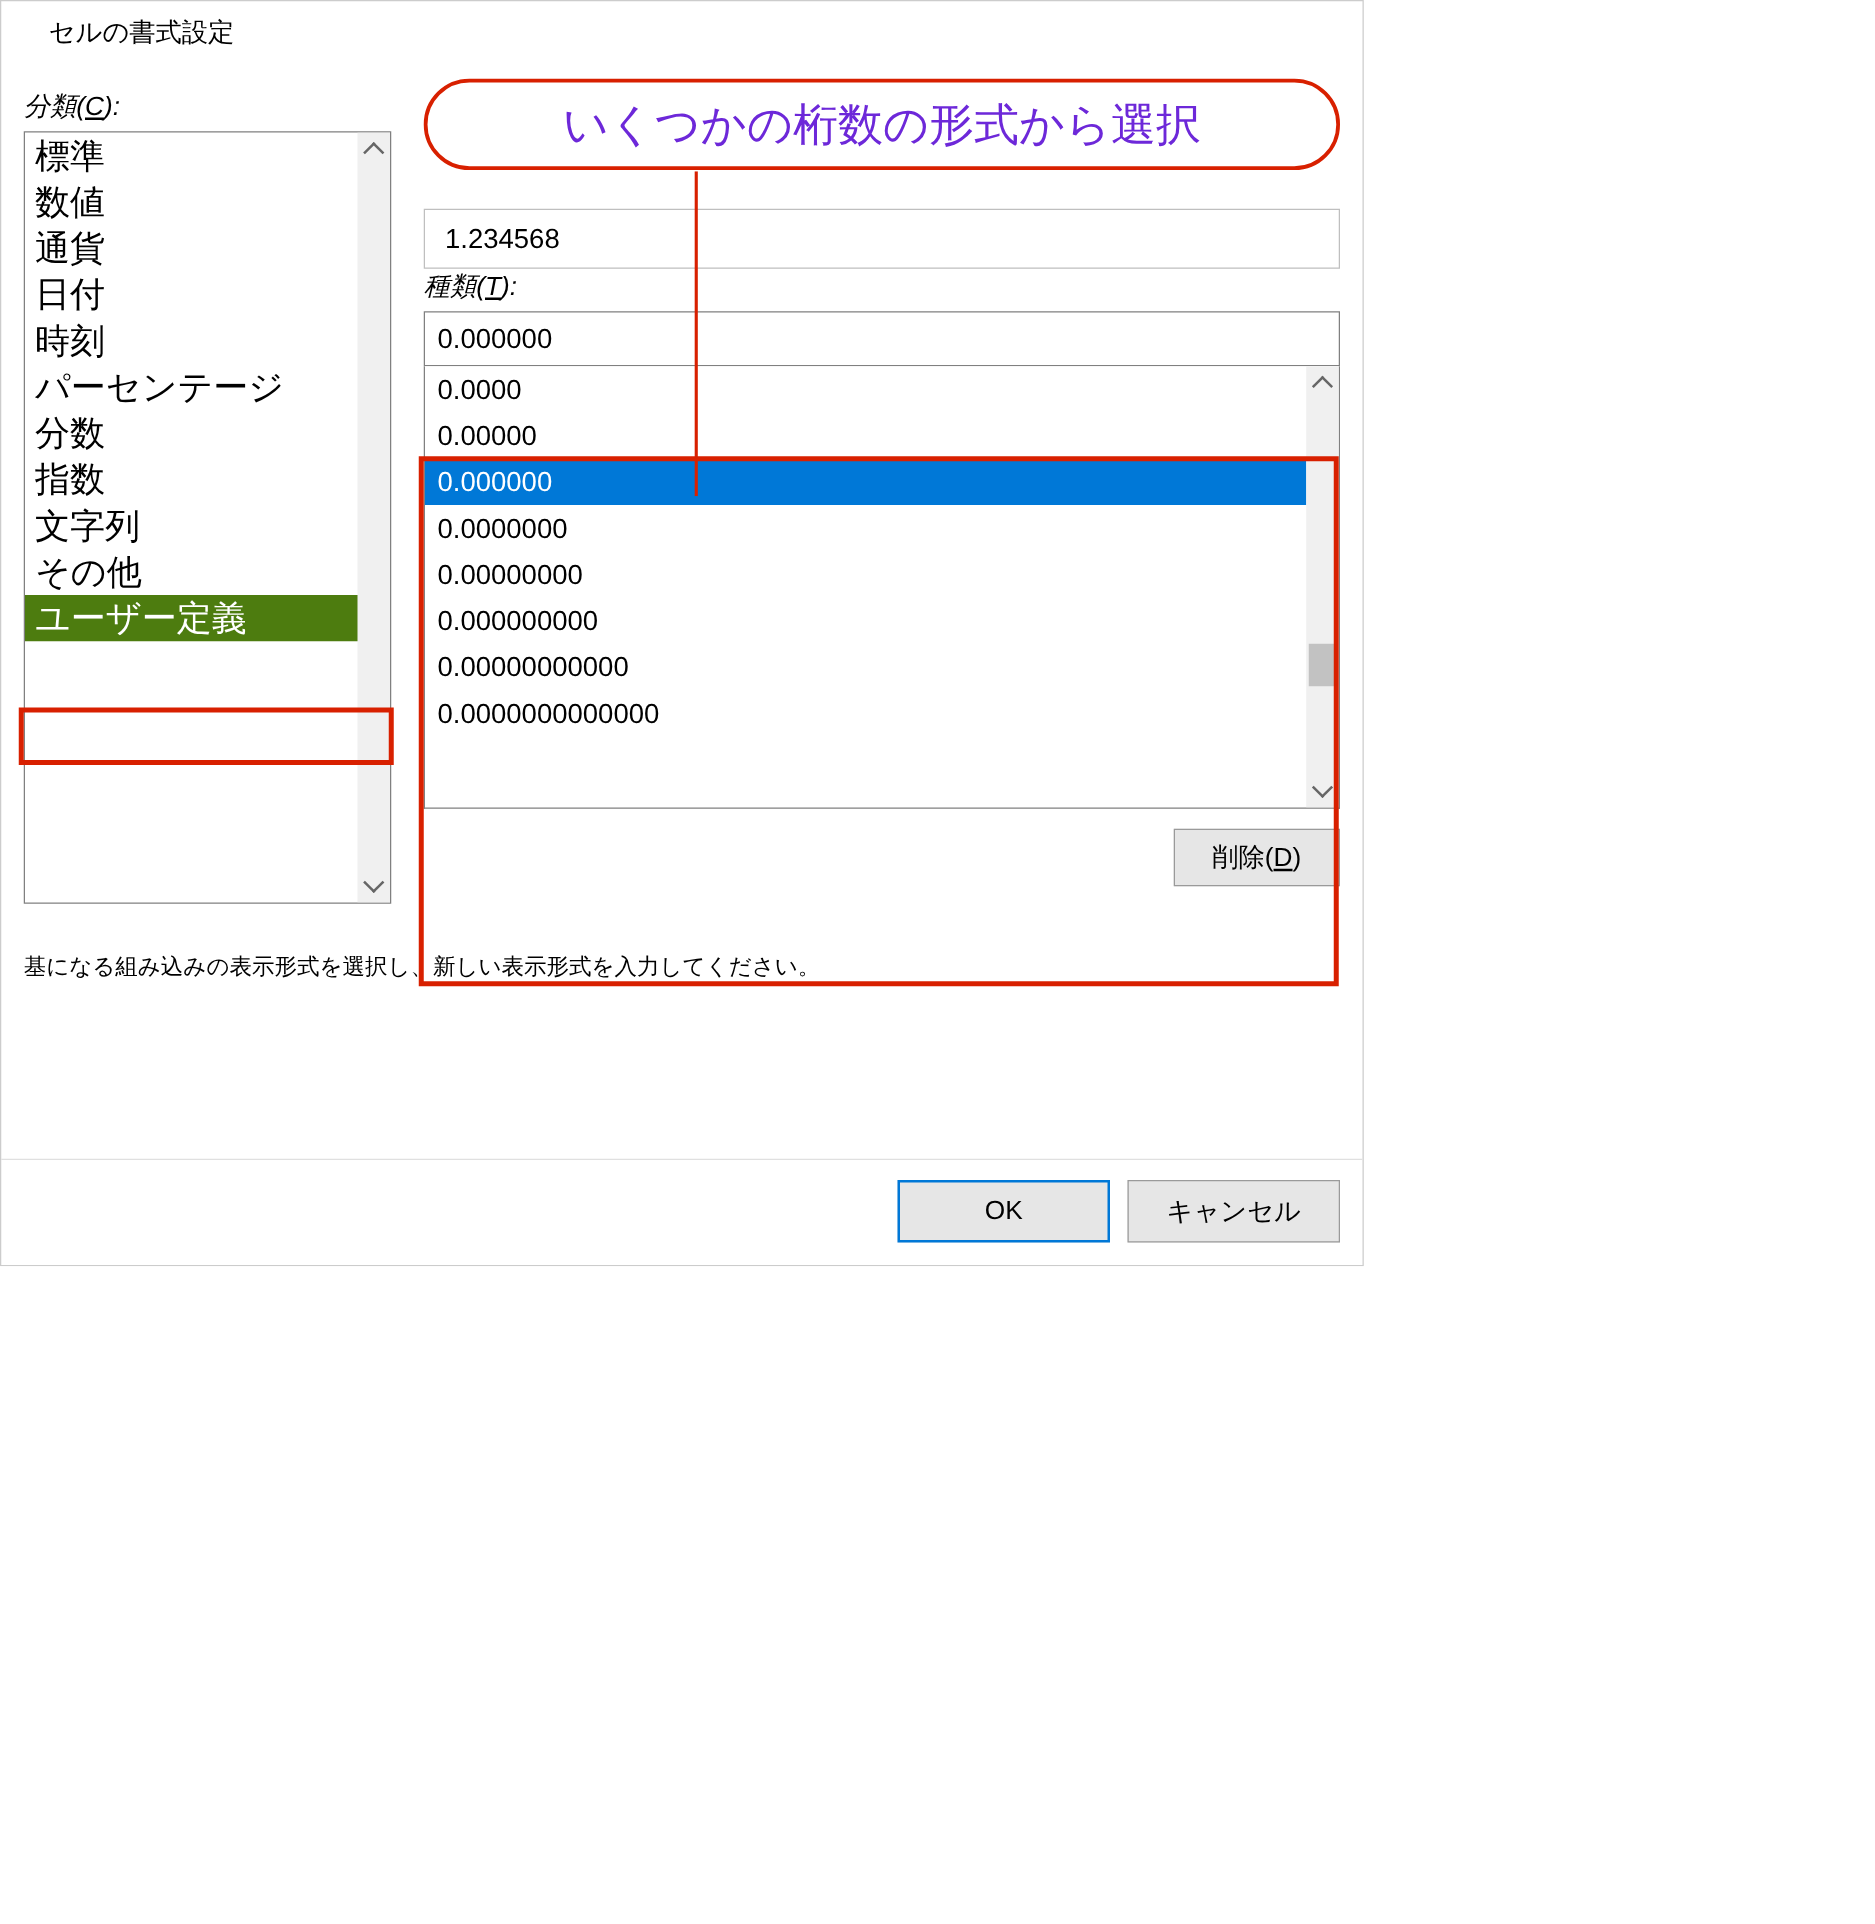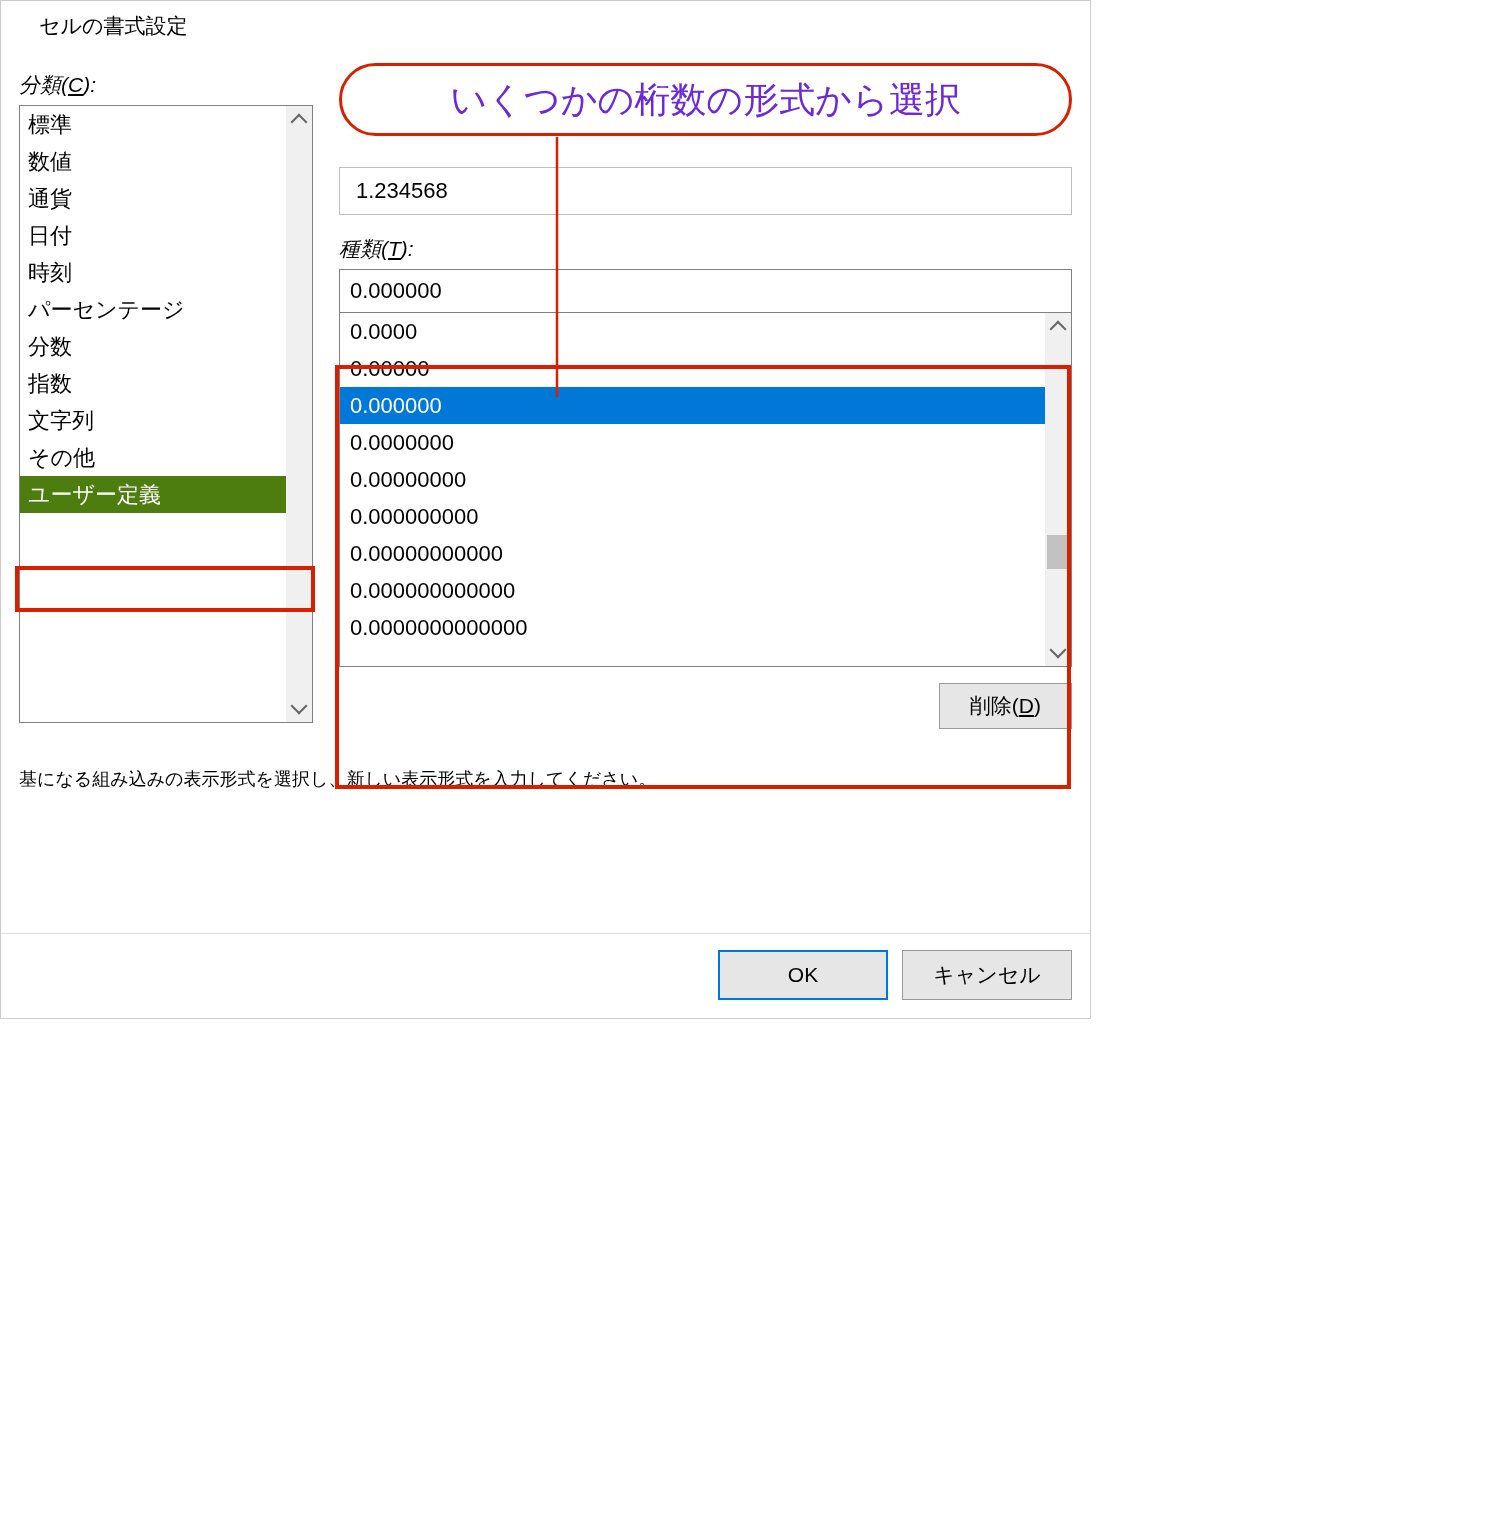--- a/index.html
+++ b/index.html
@@ -117,21 +117,21 @@
     border-left: 2px solid #666;
     border-top: 2px solid #666;
   }
   .chev.up { transform: rotate(45deg); margin-top: 6px;}
   .chev.down { transform: rotate(-135deg); margin-bottom: 6px;}
   .category-items {
     padding: 0;
   }
   .category-item {
     padding: 2px 8px;
-    font-size: 22px;
+    font-size: 28px;
     line-height: 33px;
     white-space: nowrap;
   }
   .category-item.selected {
     background: #4d7c0f;
     color: #fff;
   }
 
   
   .callout-box {
@@ -355,36 +355,35 @@
           <div class="callout-text">いくつかの桁数の形式から選択</div>
         </div>
         <svg class="callout-leader" viewBox="0 0 120 260" preserveAspectRatio="none">
           <line x1="10" y1="0" x2="10" y2="260"></line>
         </svg>
 
         <div class="sample-box">
           <span>1.234568</span>
         </div>
 
-        <div class="label" style="margin-top:20px;">
+        <div class="label" style="">
           <span>種類(</span><span class="underline-char">T</span><span>):</span>
         </div>
 
         <div class="type-list-wrap">
           <input class="type-input" value="0.000000" style="">
           <div class="type-list">
             <div class="type-items">
               <div class="type-item">0.0000</div>
               <div class="type-item">0.00000</div>
               <div class="type-item selected">0.000000</div>
               <div class="type-item">0.0000000</div>
               <div class="type-item">0.00000000</div>
               <div class="type-item">0.000000000</div>
               <div class="type-item">0.00000000000</div>
-              <div class="type-item">0.000000000000</div>
               <div class="type-item">0.0000000000000</div>
 
             </div>
             <div class="scroll-track">
               <div class="scroll-arrow-up">
                   <div class="chev up"></div>
                 </div>
               <div class="scroll-thumb"></div>
               <div class="scroll-arrow-down">
                   <div class="chev down"></div>

